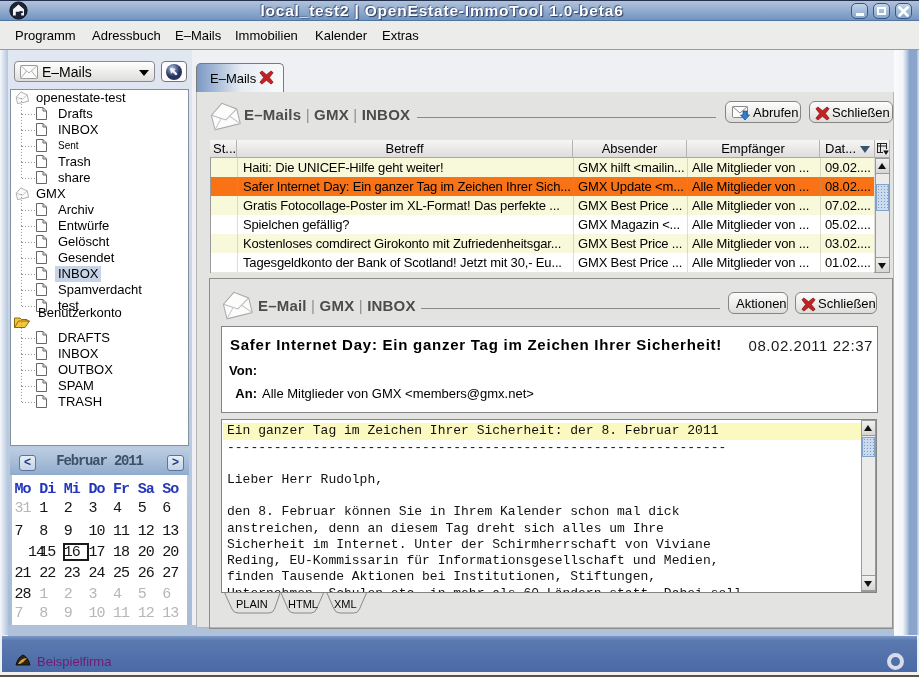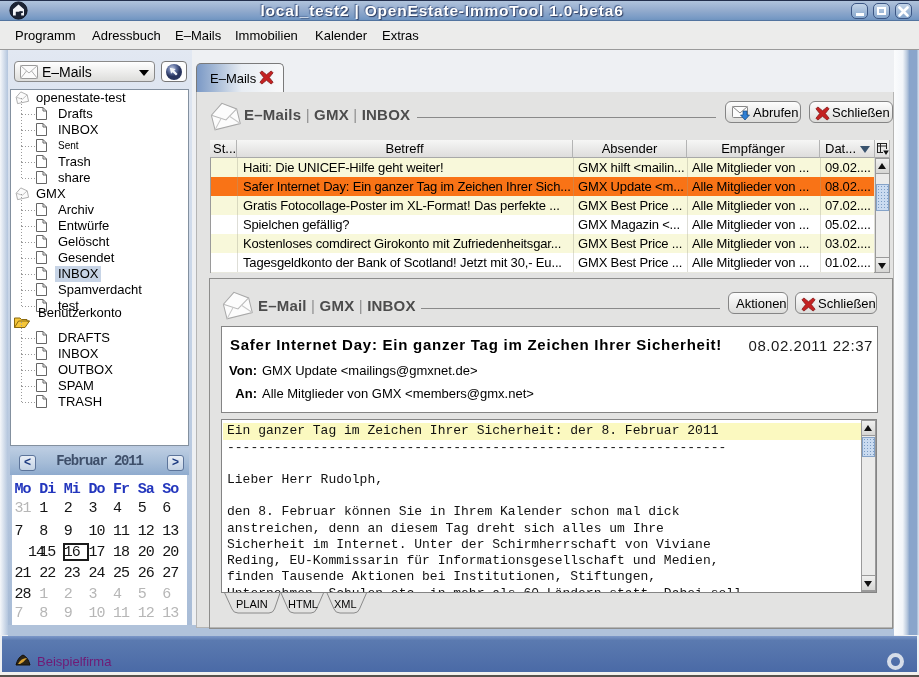--- a/index.html
+++ b/index.html
@@ -484,21 +484,20 @@
     <svg class="abs" style="left:5px;top:4px" width="15" height="15" viewBox="0 0 16 16">
       <path d="M3 1 L8 5 L13 1 L15 3 L11 8 L15 13 L13 15 L8 11 L3 15 L1 13 L5 8 L1 3 Z" fill="#c42222" stroke="#7d1111" stroke-width="0.8"></path>
     </svg>
     <div class="abs" style="left:22px;top:3px">Schließen</div>
   </div>
 
   <div class="abs" id="mailhead">
     <div class="abs" style="left:8px;top:9px;font-size:15px;letter-spacing:.75px;font-weight:bold;color:#000;white-space:nowrap">Safer Internet Day: Ein ganzer Tag im Zeichen Ihrer Sicherheit!</div>
     <div class="abs" style="right:4px;top:10px;font-size:15px;letter-spacing:.55px;color:#1a1a1a">08.02.2011 22:37</div>
     <div class="abs" style="left:5px;top:36px;width:30px;text-align:right;font-size:13px;font-weight:bold">Von:</div>
-    <div class="abs" style="left:40px;top:36px;font-size:13px">GMX Update &lt;mailings@gmxnet.de&gt;</div>
     <div class="abs" style="left:5px;top:59px;width:30px;text-align:right;font-size:13px;font-weight:bold">An:</div>
     <div class="abs" style="left:40px;top:59px;font-size:13px">Alle Mitglieder von GMX &lt;members@gmx.net&gt;</div>
   </div>
 
   <div class="abs" id="mailbody">
     <div class="abs" id="yellowband"></div>
     <div class="mono" style="left:5px;top:3px">Ein ganzer Tag im Zeichen Ihrer Sicherheit: der 8. Februar 2011</div>
     <div class="mono" style="left:5px;top:20px">----------------------------------------------------------------</div>
     <div class="mono" style="left:5px;top:52px">Lieber Herr Rudolph,</div>
     <div class="mono" style="left:5px;top:84px">den 8. Februar können Sie in Ihrem Kalender schon mal dick</div>

